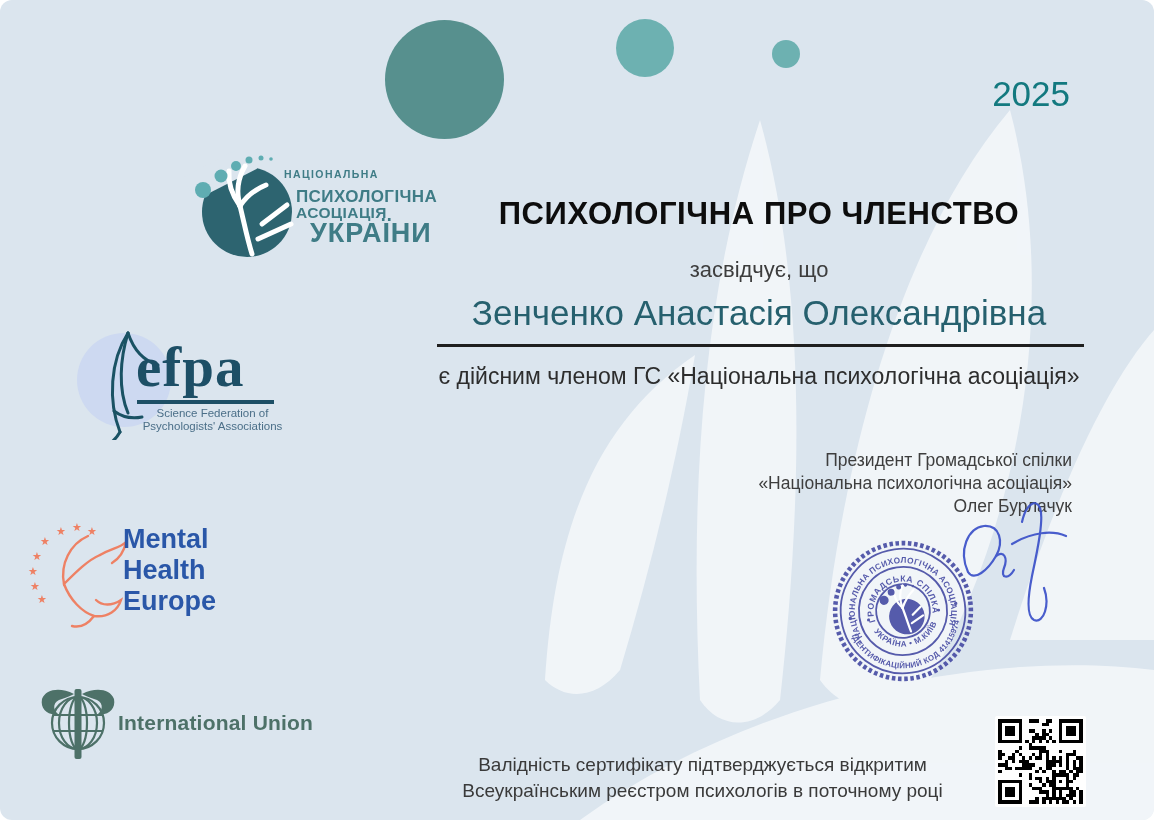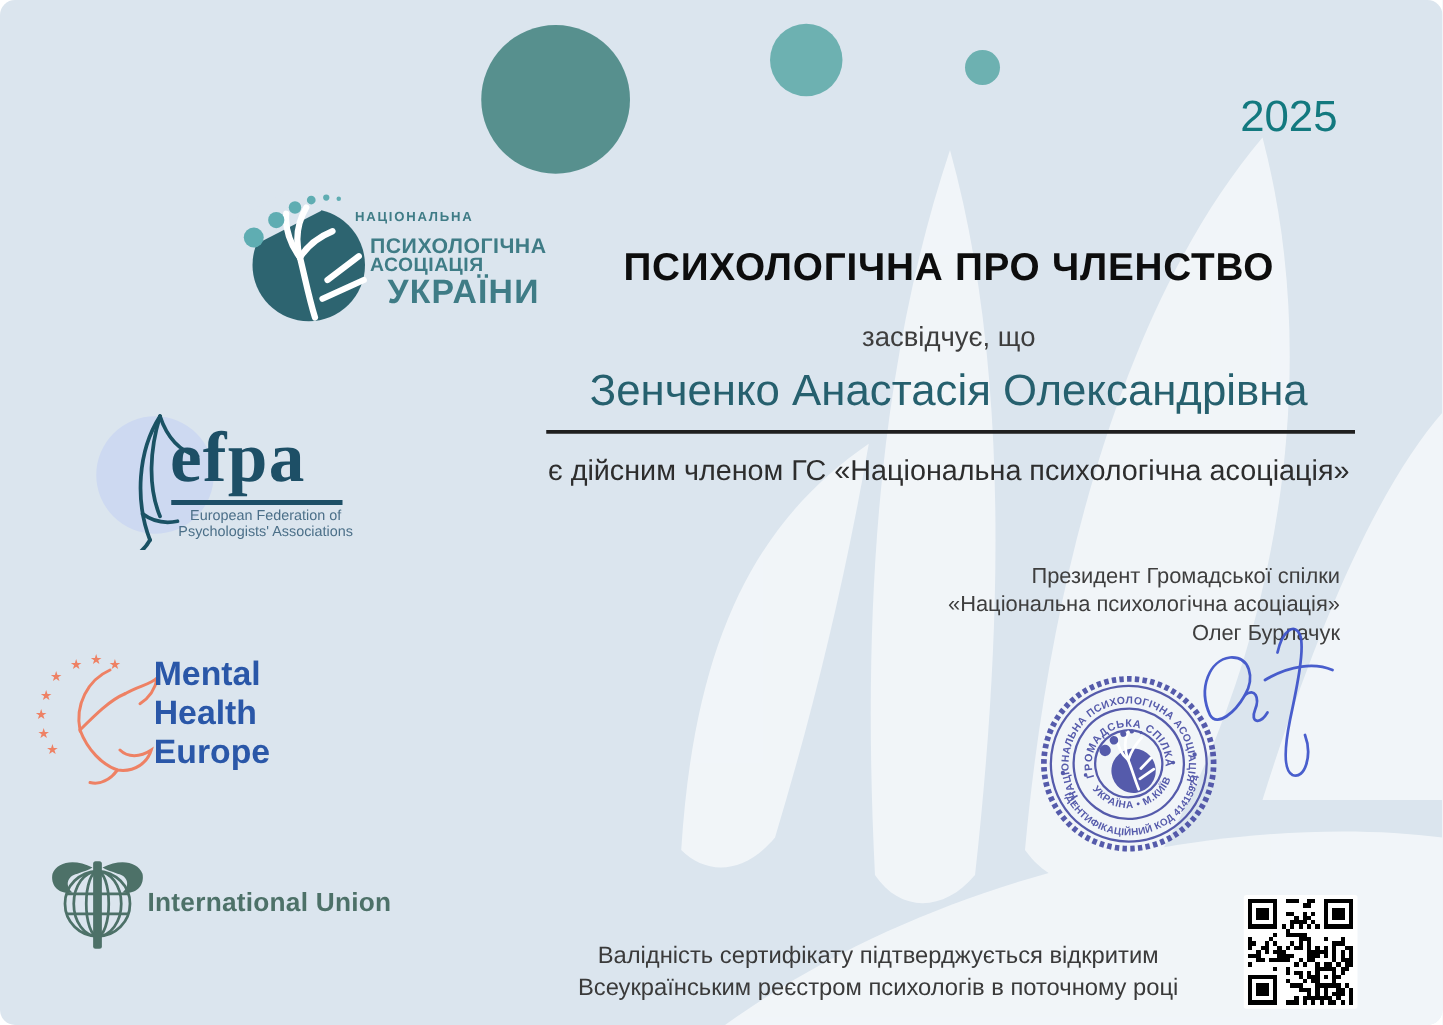--- a/index.html
+++ b/index.html
@@ -162,21 +162,21 @@
       <path d="M50,107 C38,76 40,36 58,8"></path>
       <path d="M58,8 C50,34 48,64 58,88"></path>
       <path d="M58,8 C64,26 74,36 88,40"></path>
       <path d="M44,86 C52,92 62,94 72,92"></path>
       <path d="M50,107 C46,114 42,118 36,120"></path>
     </g>
   </svg>
   <div class="abs efpa-word">efpa</div>
   <div class="abs efpa-rule"></div>
   <div class="abs efpa-sub">
-    <div>European Federation of</div>
+    <div>Science Federation of</div>
     <div>Psychologists' Associations</div>
   </div>
 
   <svg class="abs" style="left:28px;top:518px" width="110" height="115" viewBox="0 0 110 115">
     <g fill="#ee8164" font-family="Liberation Sans, sans-serif" font-size="11">
       <text x="12" y="27">★</text>
         <text x="28" y="17">★</text>
         <text x="44" y="13">★</text>
       <text x="59" y="17">★</text>
         <text x="4" y="42">★</text>

